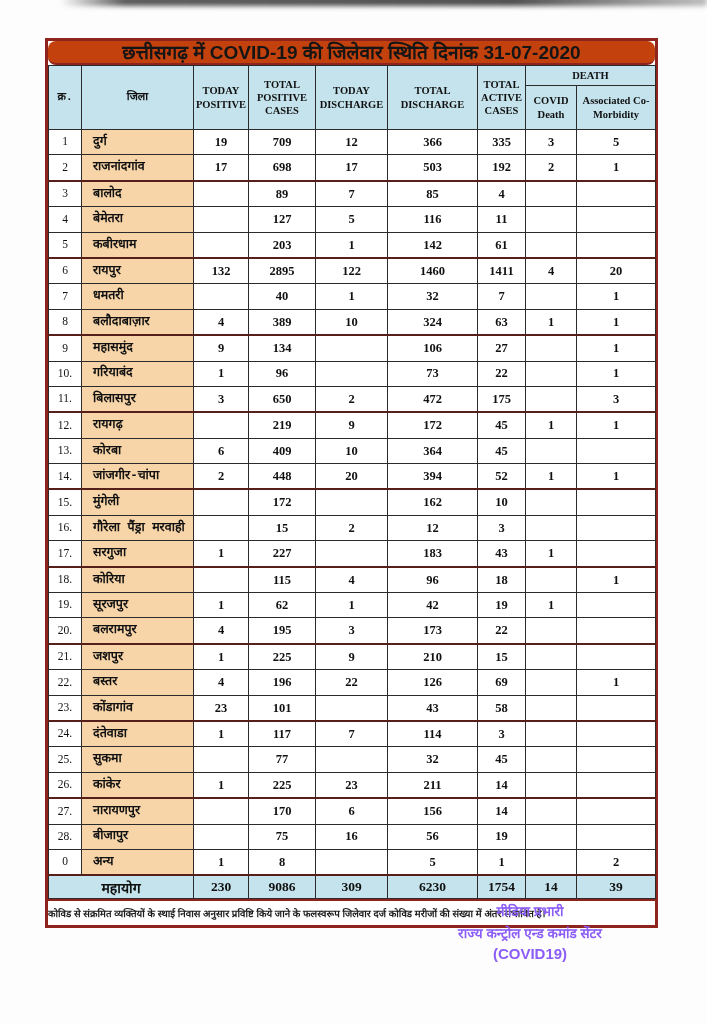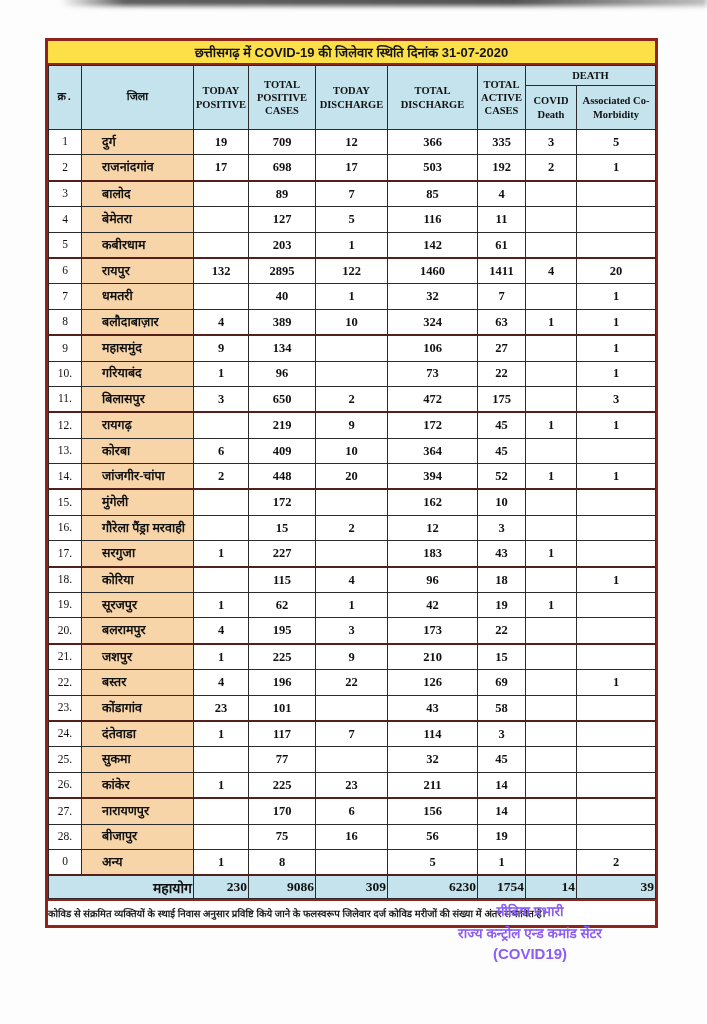--- a/index.html
+++ b/index.html
@@ -19,22 +19,22 @@
       rgba(25,25,25,0.78) 70%, rgba(25,25,25,0.28) 100%);
     filter:blur(2.5px);
   }
 
   .report {
     position:absolute; left:45px; top:38px; width:607px;
     border:3px solid #8f231e; background:#ffffff;
   }
   .title-bar {
     height:22px; line-height:23px; text-align:center;
-    background:#fde047; border-bottom:2px solid #8f231e;
-    font-weight:bold; font-size:13px; white-space:nowrap; overflow:hidden;
+    background:#c2410c; border-bottom:2px solid #8f231e;
+    font-weight:bold; font-size:19px; white-space:nowrap; overflow:hidden;border-radius:8px;
   }
 
   table { border-collapse:collapse; table-layout:fixed; width:607px; }
   th, td { border:1px solid #2b2b2b; padding:0 1px; overflow:hidden; }
 
   thead th {
     background:#c4e3ec;
     font-family:"Liberation Serif","DejaVu Serif",serif;
     font-weight:bold; font-size:10.5px; line-height:1.25;
     text-align:center; color:#111;
@@ -44,30 +44,30 @@
   th.hindi { font-family:Liberation Mono, monospace; font-size:11px; }
 
   tbody td {
     height:24.4px; background:#fff;
     font-family:"Liberation Serif","DejaVu Serif",serif;
     font-weight:bold; font-size:12.5px; text-align:center; color:#111;
     line-height:1;
   }
   tbody td.sn { font-weight:normal; font-size:11.5px; }
   tbody td.district {
-    background:#f8d5a8; text-align:left; padding-left:20px;
-    font-family:Liberation Serif, serif;
+    background:#f8d5a8; text-align:left; padding-left:11px;
+    font-family:Liberation Mono, monospace;
     font-size:12.5px; white-space:nowrap;
   }
   tbody tr:nth-child(3n+2) td { border-bottom:2px solid #55201a; }
 
   tfoot td {
     background:#c4e3ec; height:22px; border-top:2px solid #262626;
     font-family:"Liberation Serif","DejaVu Serif",serif;
-    font-weight:bold; font-size:13.5px; text-align:right; color:#111;
+    font-weight:bold; font-size:13.5px; text-align:center; color:#111;
   }
   tfoot td.total-label {
     font-family:"Liberation Sans","DejaVu Sans",sans-serif; font-size:14px;
   }
 
   .footnote {
     border-top:2px solid #8f231e; height:24px; line-height:25px;
     text-align:left; font-size:9.8px; font-weight:bold;
     white-space:nowrap; overflow:hidden; background:#fff; color:#1c1c1c;
   }

